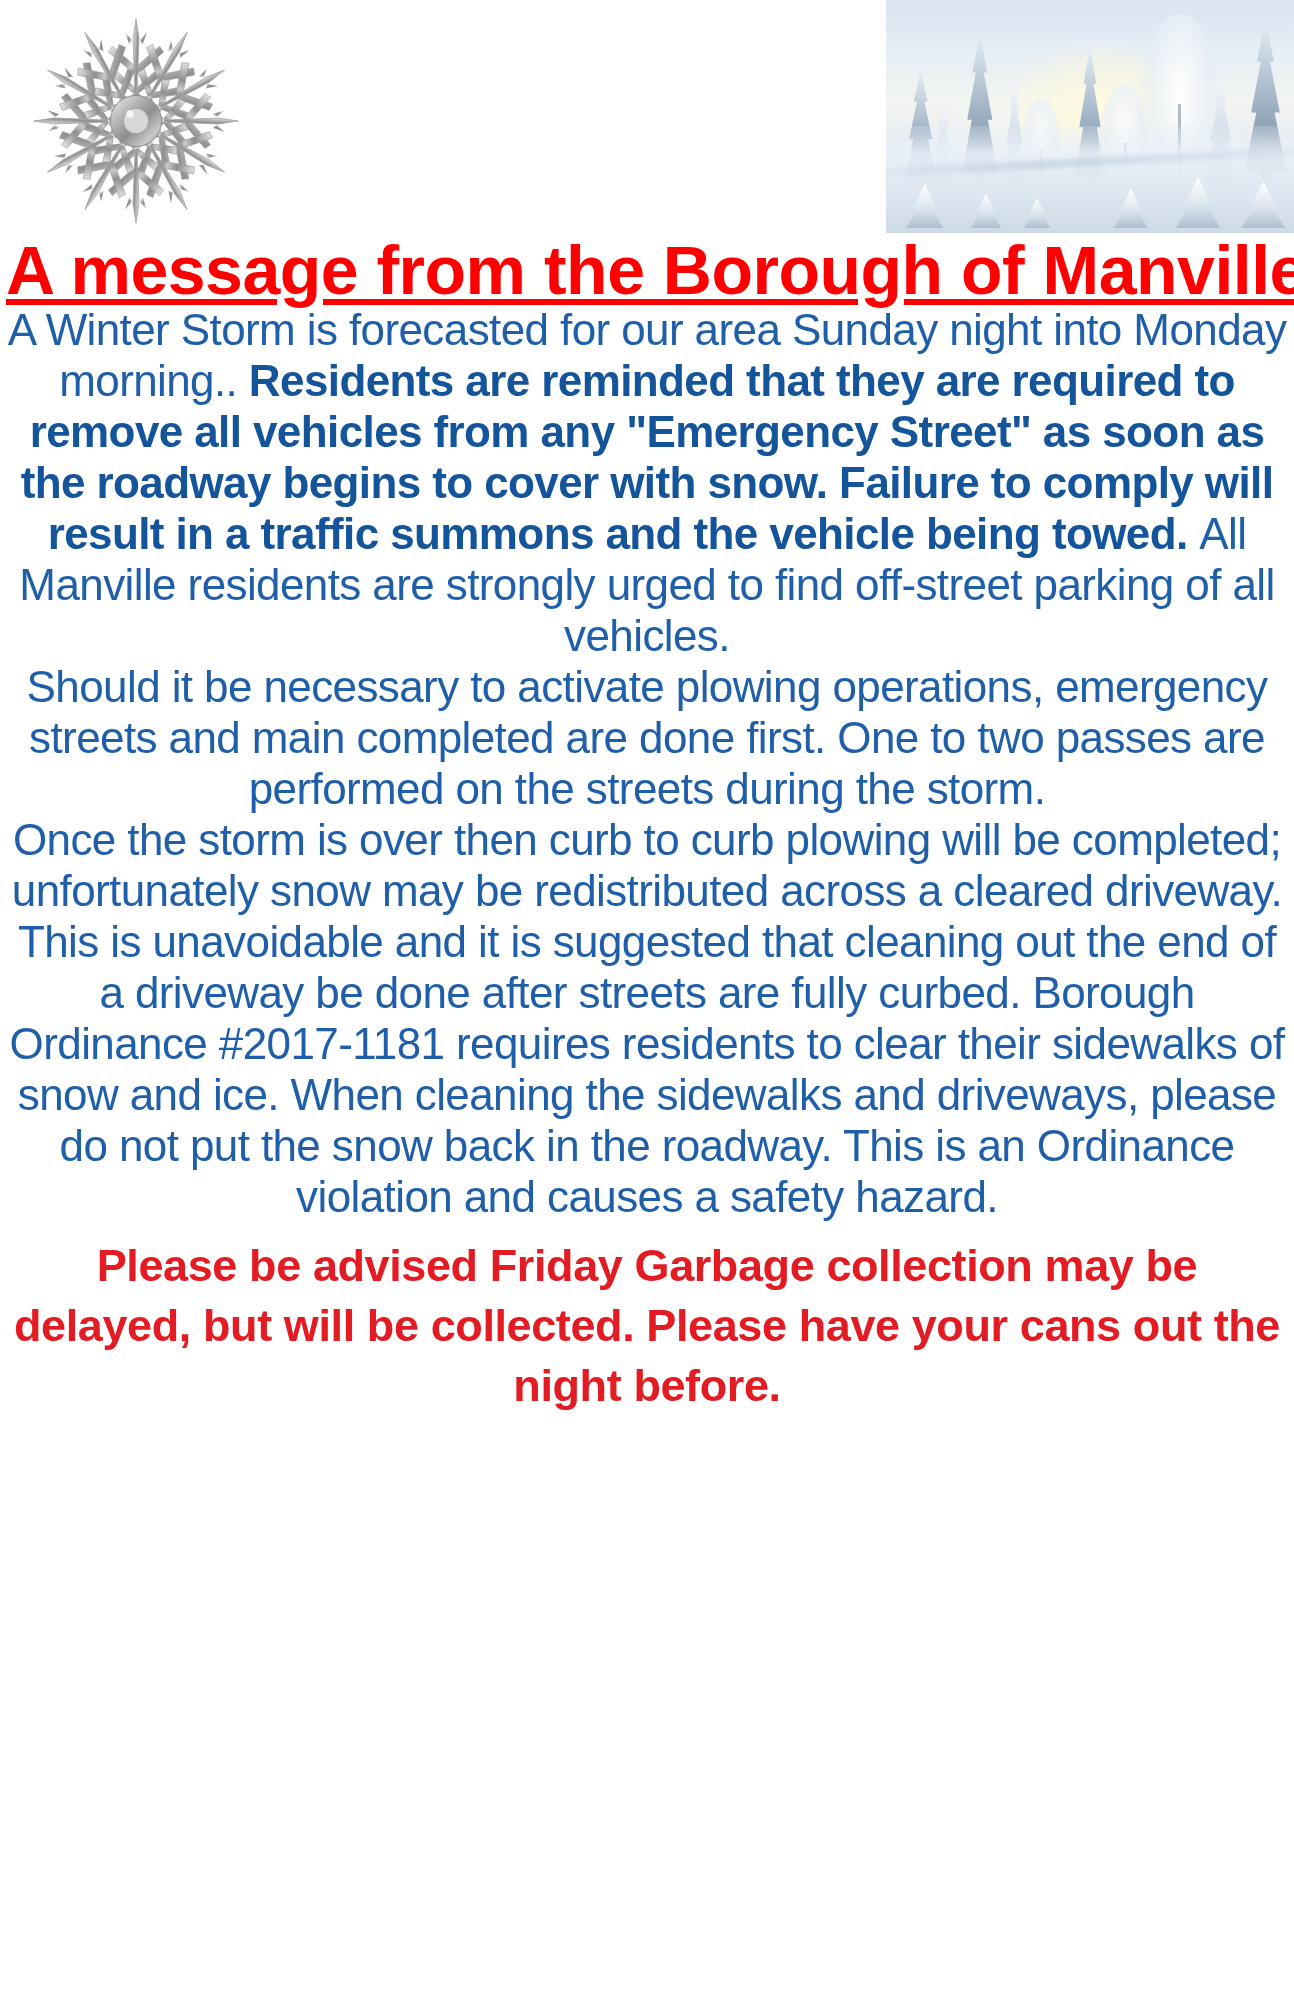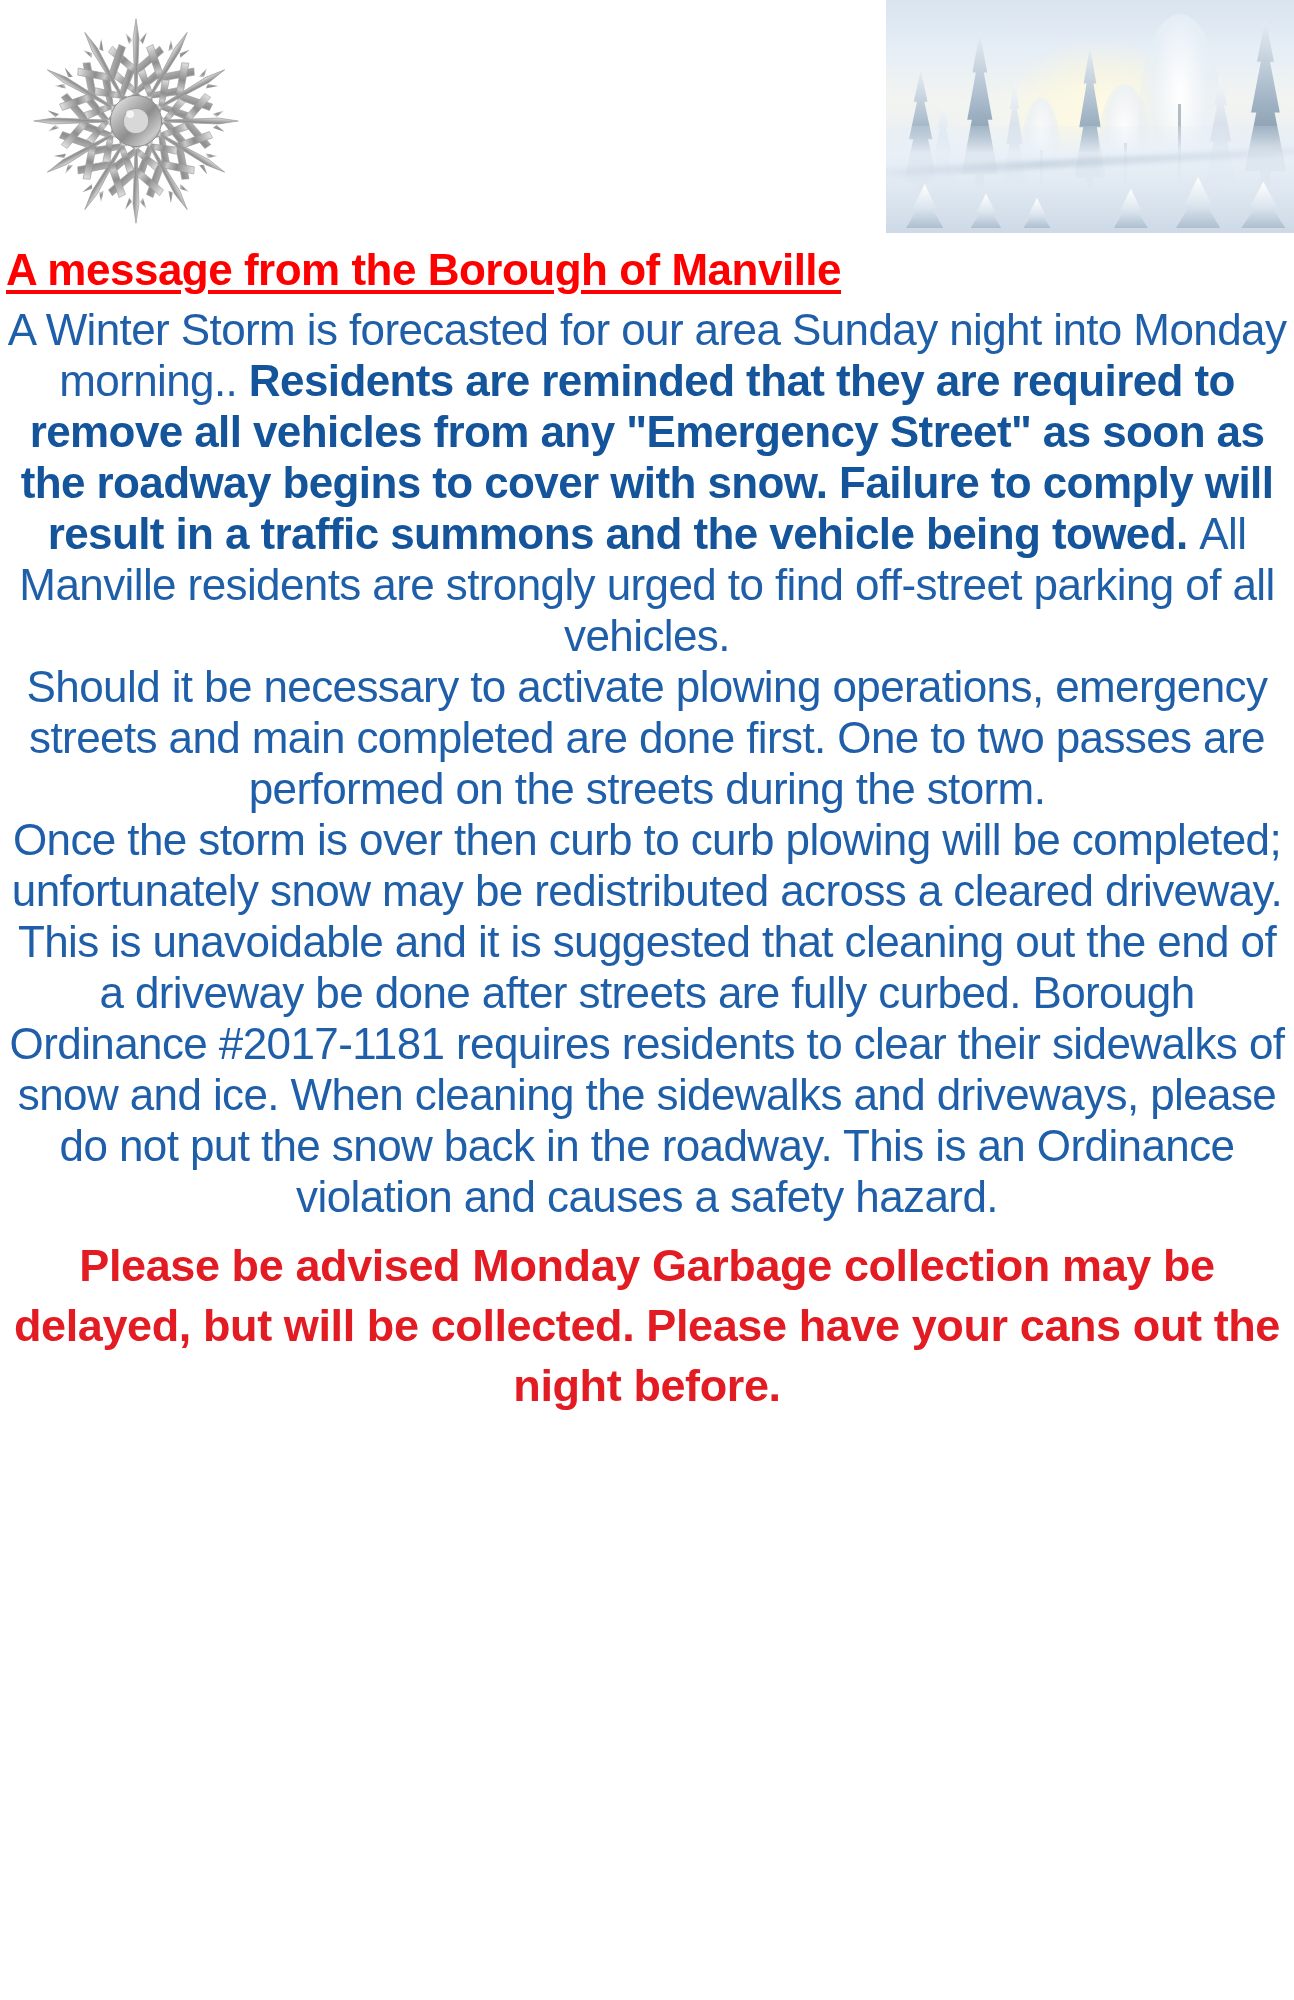--- a/index.html
+++ b/index.html
@@ -126,24 +126,24 @@
     position: absolute;
     left: 0;
     top: 238px;
     width: 1294px;
     padding: 0 6px;
     box-sizing: border-box;
   }
 
   .headline {
     margin: 0;
-    text-align: left;
+    text-align: right;
     font-family: "Liberation Sans", sans-serif;
     font-weight: bold;
-    font-size: 44px;
+    font-size: 68px;
     line-height: 64px;
     color: #ff0000;
     text-decoration: underline;
     text-underline-offset: 5px;
     letter-spacing: -0.5px;
     white-space: nowrap;
   }
 
   .para {
     margin: 0;
@@ -240,16 +240,16 @@
   <div class="content">
 
     <h1 class="headline">A message from the Borough of Manville</h1>
 
     <p class="para p1"><span>A Winter Storm is forecasted for  our area Sunday night into Monday morning.. </span><b> Residents are reminded that they are required to remove all vehicles from any "Emergency Street" as soon as the roadway begins to cover with snow.  Failure to comply will result in a traffic summons and the vehicle being towed. </b><span> All Manville residents are strongly urged to find off-street parking of all vehicles.</span></p>
 
     <p class="para">Should it be necessary to activate plowing operations, emergency streets and main completed are done first.  One to two passes are performed on the streets during the storm.</p>
 
     <p class="para">Once the storm is over then curb to curb plowing will be completed; unfortunately snow may be redistributed across a cleared driveway.  This is unavoidable and it is suggested that cleaning out the end of a driveway be done after streets are fully curbed.  Borough Ordinance #2017-1181 requires residents to clear their sidewalks of snow and ice.  When cleaning the sidewalks and driveways, please do not put the snow back in the roadway.  This is an Ordinance violation and causes a safety hazard.</p>
 
-    <p class="para red">Please be advised Monday Garbage collection may be delayed, but will be collected.  Please have your cans out the night before.</p>
+    <p class="para red">Please be advised Friday Garbage collection may be delayed, but will be collected.  Please have your cans out the night before.</p>
 
   </div>
 </div>
 
 </body></html>

